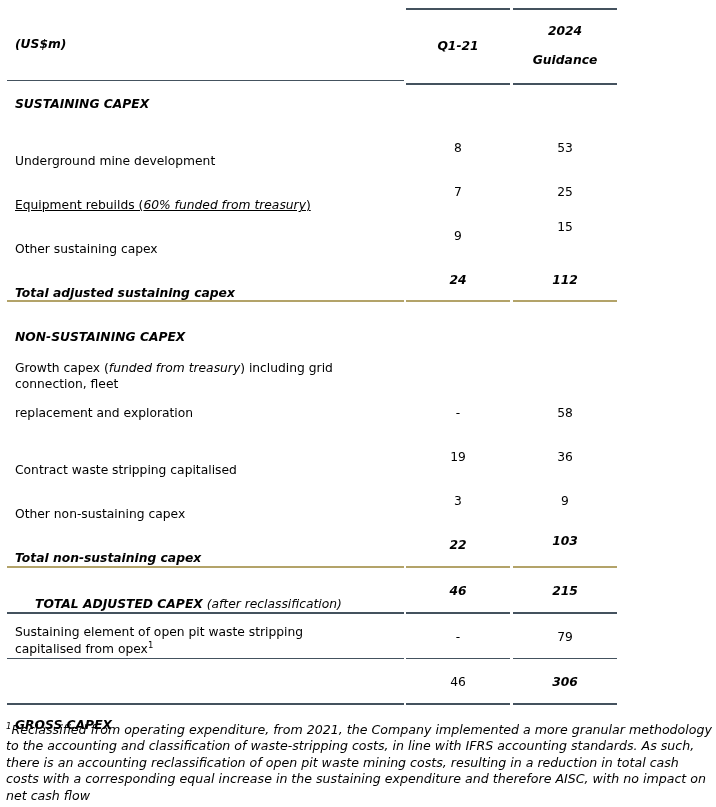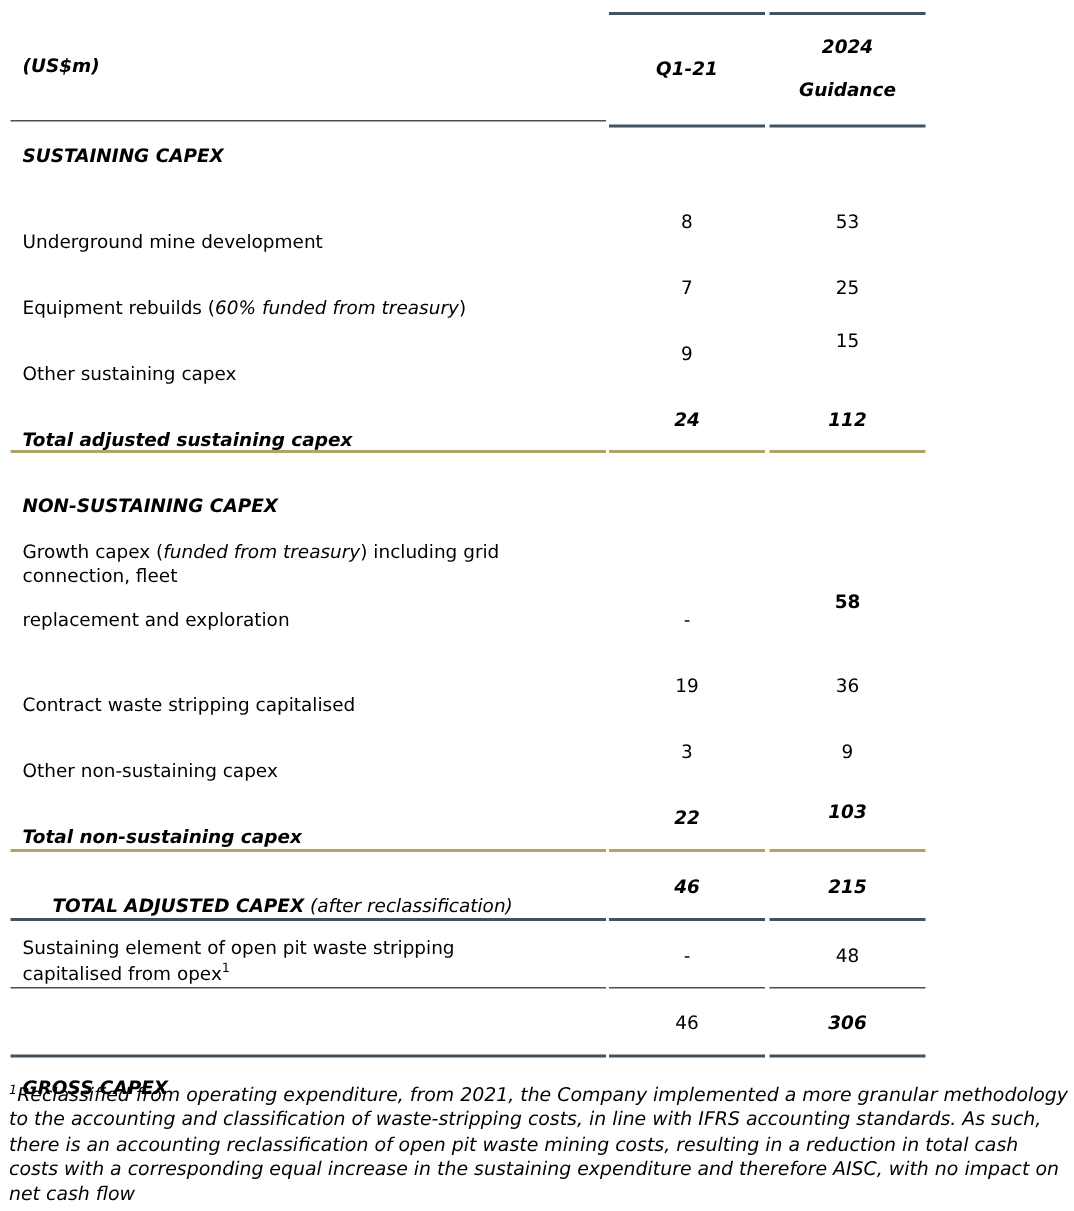--- a/index.html
+++ b/index.html
@@ -39,21 +39,21 @@
 
   <div class="abs lbl b" style="top:97px;">SUSTAINING CAPEX</div>
 
   <div>
     <div class="abs lbl" style="top:154px;">Underground mine development</div>
     <div class="abs num c1" style="top:141px;">8</div>
     <div class="abs num c2" style="top:141px;">53</div>
   </div>
 
   <div>
-    <div class="abs lbl" style="top:198px;"><span>Equipment rebuilds (</span><span class="i">60% funded from treasury</span><span>)</span></div>
+    <div class="abs lbl" style="top:198px;text-decoration:underline;"><span>Equipment rebuilds (</span><span class="i">60% funded from treasury</span><span>)</span></div>
     <div class="abs num c1" style="top:185px;">7</div>
     <div class="abs num c2" style="top:185px;">25</div>
   </div>
 
   <div>
     <div class="abs lbl" style="top:242px;">Other sustaining capex</div>
     <div class="abs num c1" style="top:229px;">9</div>
     <div class="abs num c2" style="top:220px;">15</div>
   </div>
 
@@ -66,21 +66,21 @@
   <div class="line gold c1" style="top:300px;"></div>
   <div class="line gold c2" style="top:300px;"></div>
 
   <div class="abs lbl b" style="top:330px;">NON-SUSTAINING CAPEX</div>
 
   <div>
     <div class="abs lbl" style="top:361px;"><span>Growth capex (</span><span class="i">funded from treasury</span><span>) including grid</span></div>
     <div class="abs lbl" style="top:377px;">connection, fleet</div>
     <div class="abs lbl" style="top:406px;">replacement and exploration</div>
     <div class="abs num c1" style="top:406px;">-</div>
-    <div class="abs num c2" style="top:394px;font-weight:bold;">58</div>
+    <div class="abs num c2" style="top:406px;">58</div>
   </div>
 
   <div>
     <div class="abs lbl" style="top:463px;">Contract waste stripping capitalised</div>
     <div class="abs num c1" style="top:450px;">19</div>
     <div class="abs num c2" style="top:450px;">36</div>
   </div>
 
   <div>
     <div class="abs lbl" style="top:507px;">Other non-sustaining capex</div>
@@ -103,21 +103,21 @@
     <div class="abs num c2 b" style="top:584px;">215</div>
   </div>
   <div class="line slate" style="top:612px; left:7px; width:397px;"></div>
   <div class="line slate c1" style="top:612px;"></div>
   <div class="line slate c2" style="top:612px;"></div>
 
   <div>
     <div class="abs lbl" style="top:625px;">Sustaining element of open pit waste stripping</div>
     <div class="abs lbl" style="top:642px;"><span>capitalised from opex</span><sup>1</sup></div>
     <div class="abs num c1" style="top:630px;">-</div>
-    <div class="abs num c2" style="top:630px;">48</div>
+    <div class="abs num c2" style="top:630px;">79</div>
   </div>
   <div class="line slate thin" style="top:658px; left:7px; width:397px;"></div>
   <div class="line slate thin c1" style="top:658px;"></div>
   <div class="line slate thin c2" style="top:658px;"></div>
 
   <div>
     <div class="abs lbl b" style="top:688px;margin-top:30px;">GROSS CAPEX</div>
     <div class="abs num c1" style="top:675px;">46</div>
     <div class="abs num c2 b" style="top:675px;">306</div>
   </div>

